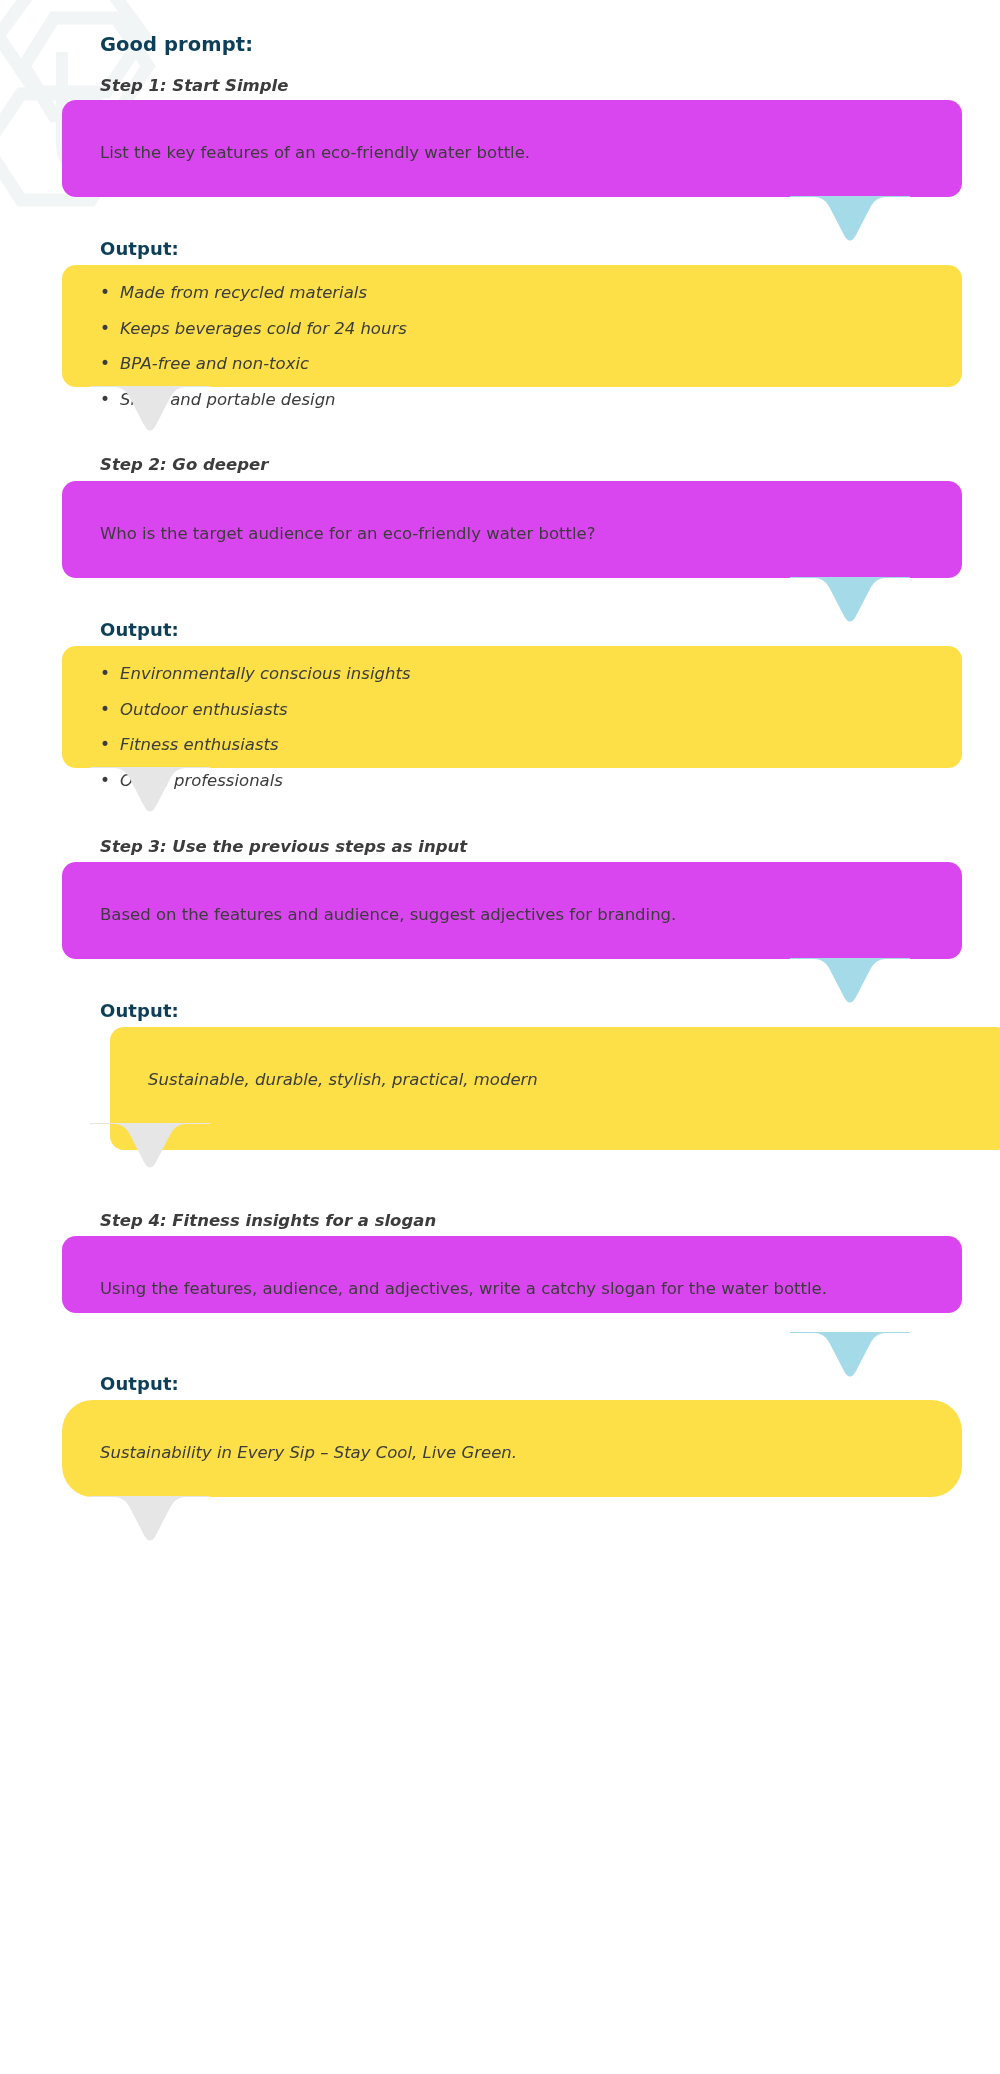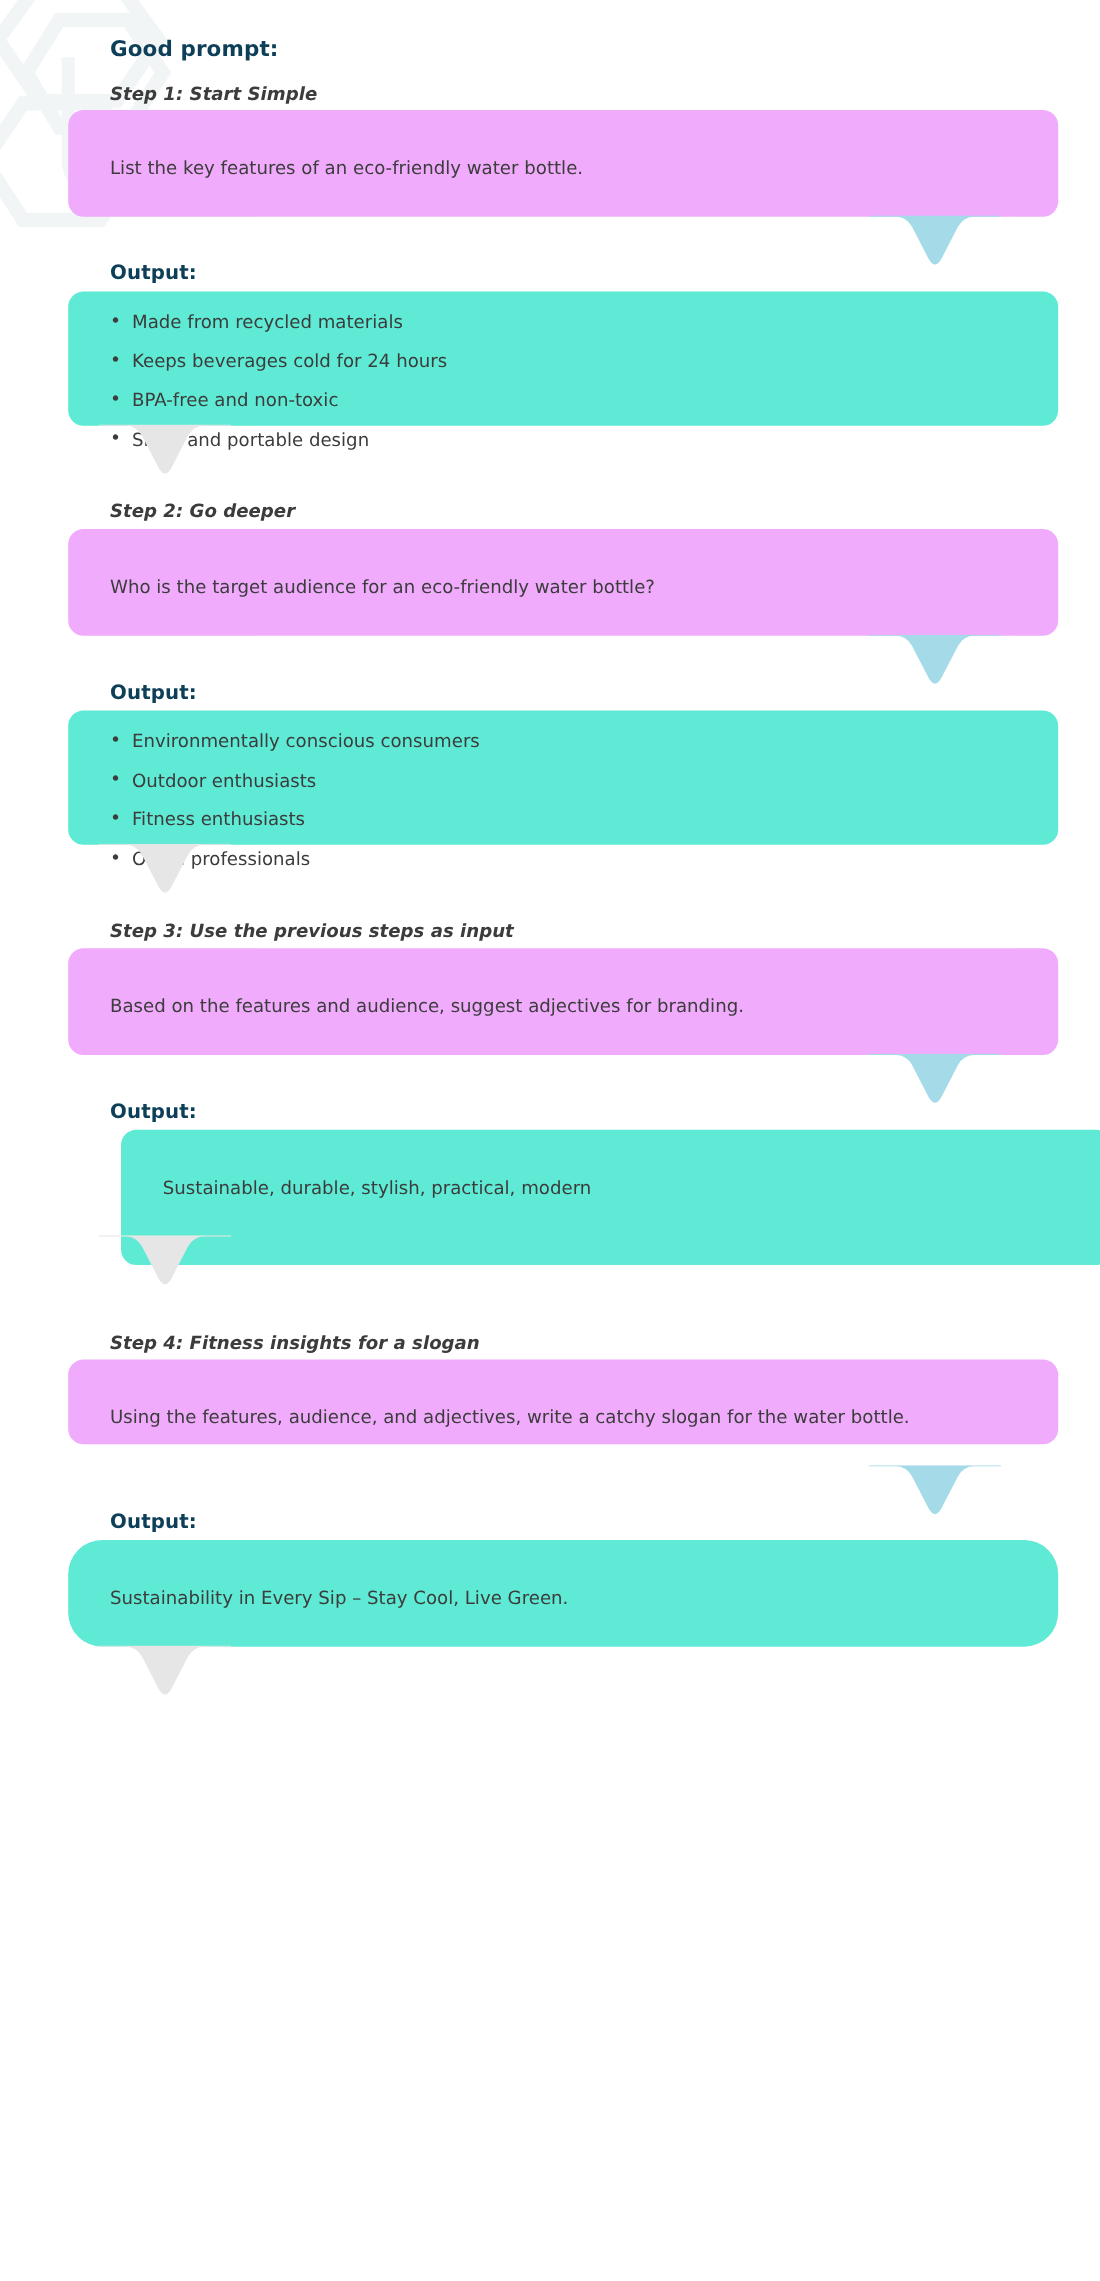--- a/index.html
+++ b/index.html
@@ -75,28 +75,29 @@
     box-sizing: border-box;
   }
   .bubble .bubble-text {
     position: absolute;
     font-size: 16.5px;
     line-height: 1.55;
     color: #3c3c3c;
     white-space: nowrap;
   }
   .bubble.prompt {
-    background: #f0abfc;
+    background: #d946ef;
     left: 62px;
     width: 900px;
   }
   .bubble.output {
-    background: #5eead4;
+    background: #fde047;
     left: 62px;
     width: 900px;
+    font-style: italic;
   }
 
   
   .tail {
     position: absolute;
     width: 120px;
     height: 60px;
     pointer-events: none;
   }
 
@@ -177,21 +178,21 @@
       <div class="bubble-text" style="left:38px;top:40px;">Who is the target audience for an eco-friendly water bottle?</div>
     </div>
     <svg class="tail" style="left:790px;top:577px;" viewBox="0 0 120 60">
       <path d="M0 0 H120 V1 H96 Q86 1 81 10 L66 39 Q60 50 54 39 L39 10 Q34 1 24 1 H0 Z" fill="#a5dbe8"></path>
     </svg>
 
     <div class="heading-output" style="top:619px;">Output:</div>
 
     <div class="bubble output" style="top:646px;height:122px;">
       <ul class="bullets" style="left:38px;top:20px;">
-        <li>Environmentally conscious consumers</li>
+        <li>Environmentally conscious insights</li>
         <li>Outdoor enthusiasts</li>
         <li>Fitness enthusiasts</li>
         <li>Office professionals</li>
       </ul>
     </div>
     <svg class="tail" style="left:90px;top:767px;" viewBox="0 0 120 60">
       <path d="M0 0 H120 V1 H96 Q86 1 81 10 L66 39 Q60 50 54 39 L39 10 Q34 1 24 1 H0 Z" fill="#e6e6e6"></path>
     </svg>
   </div>
 

